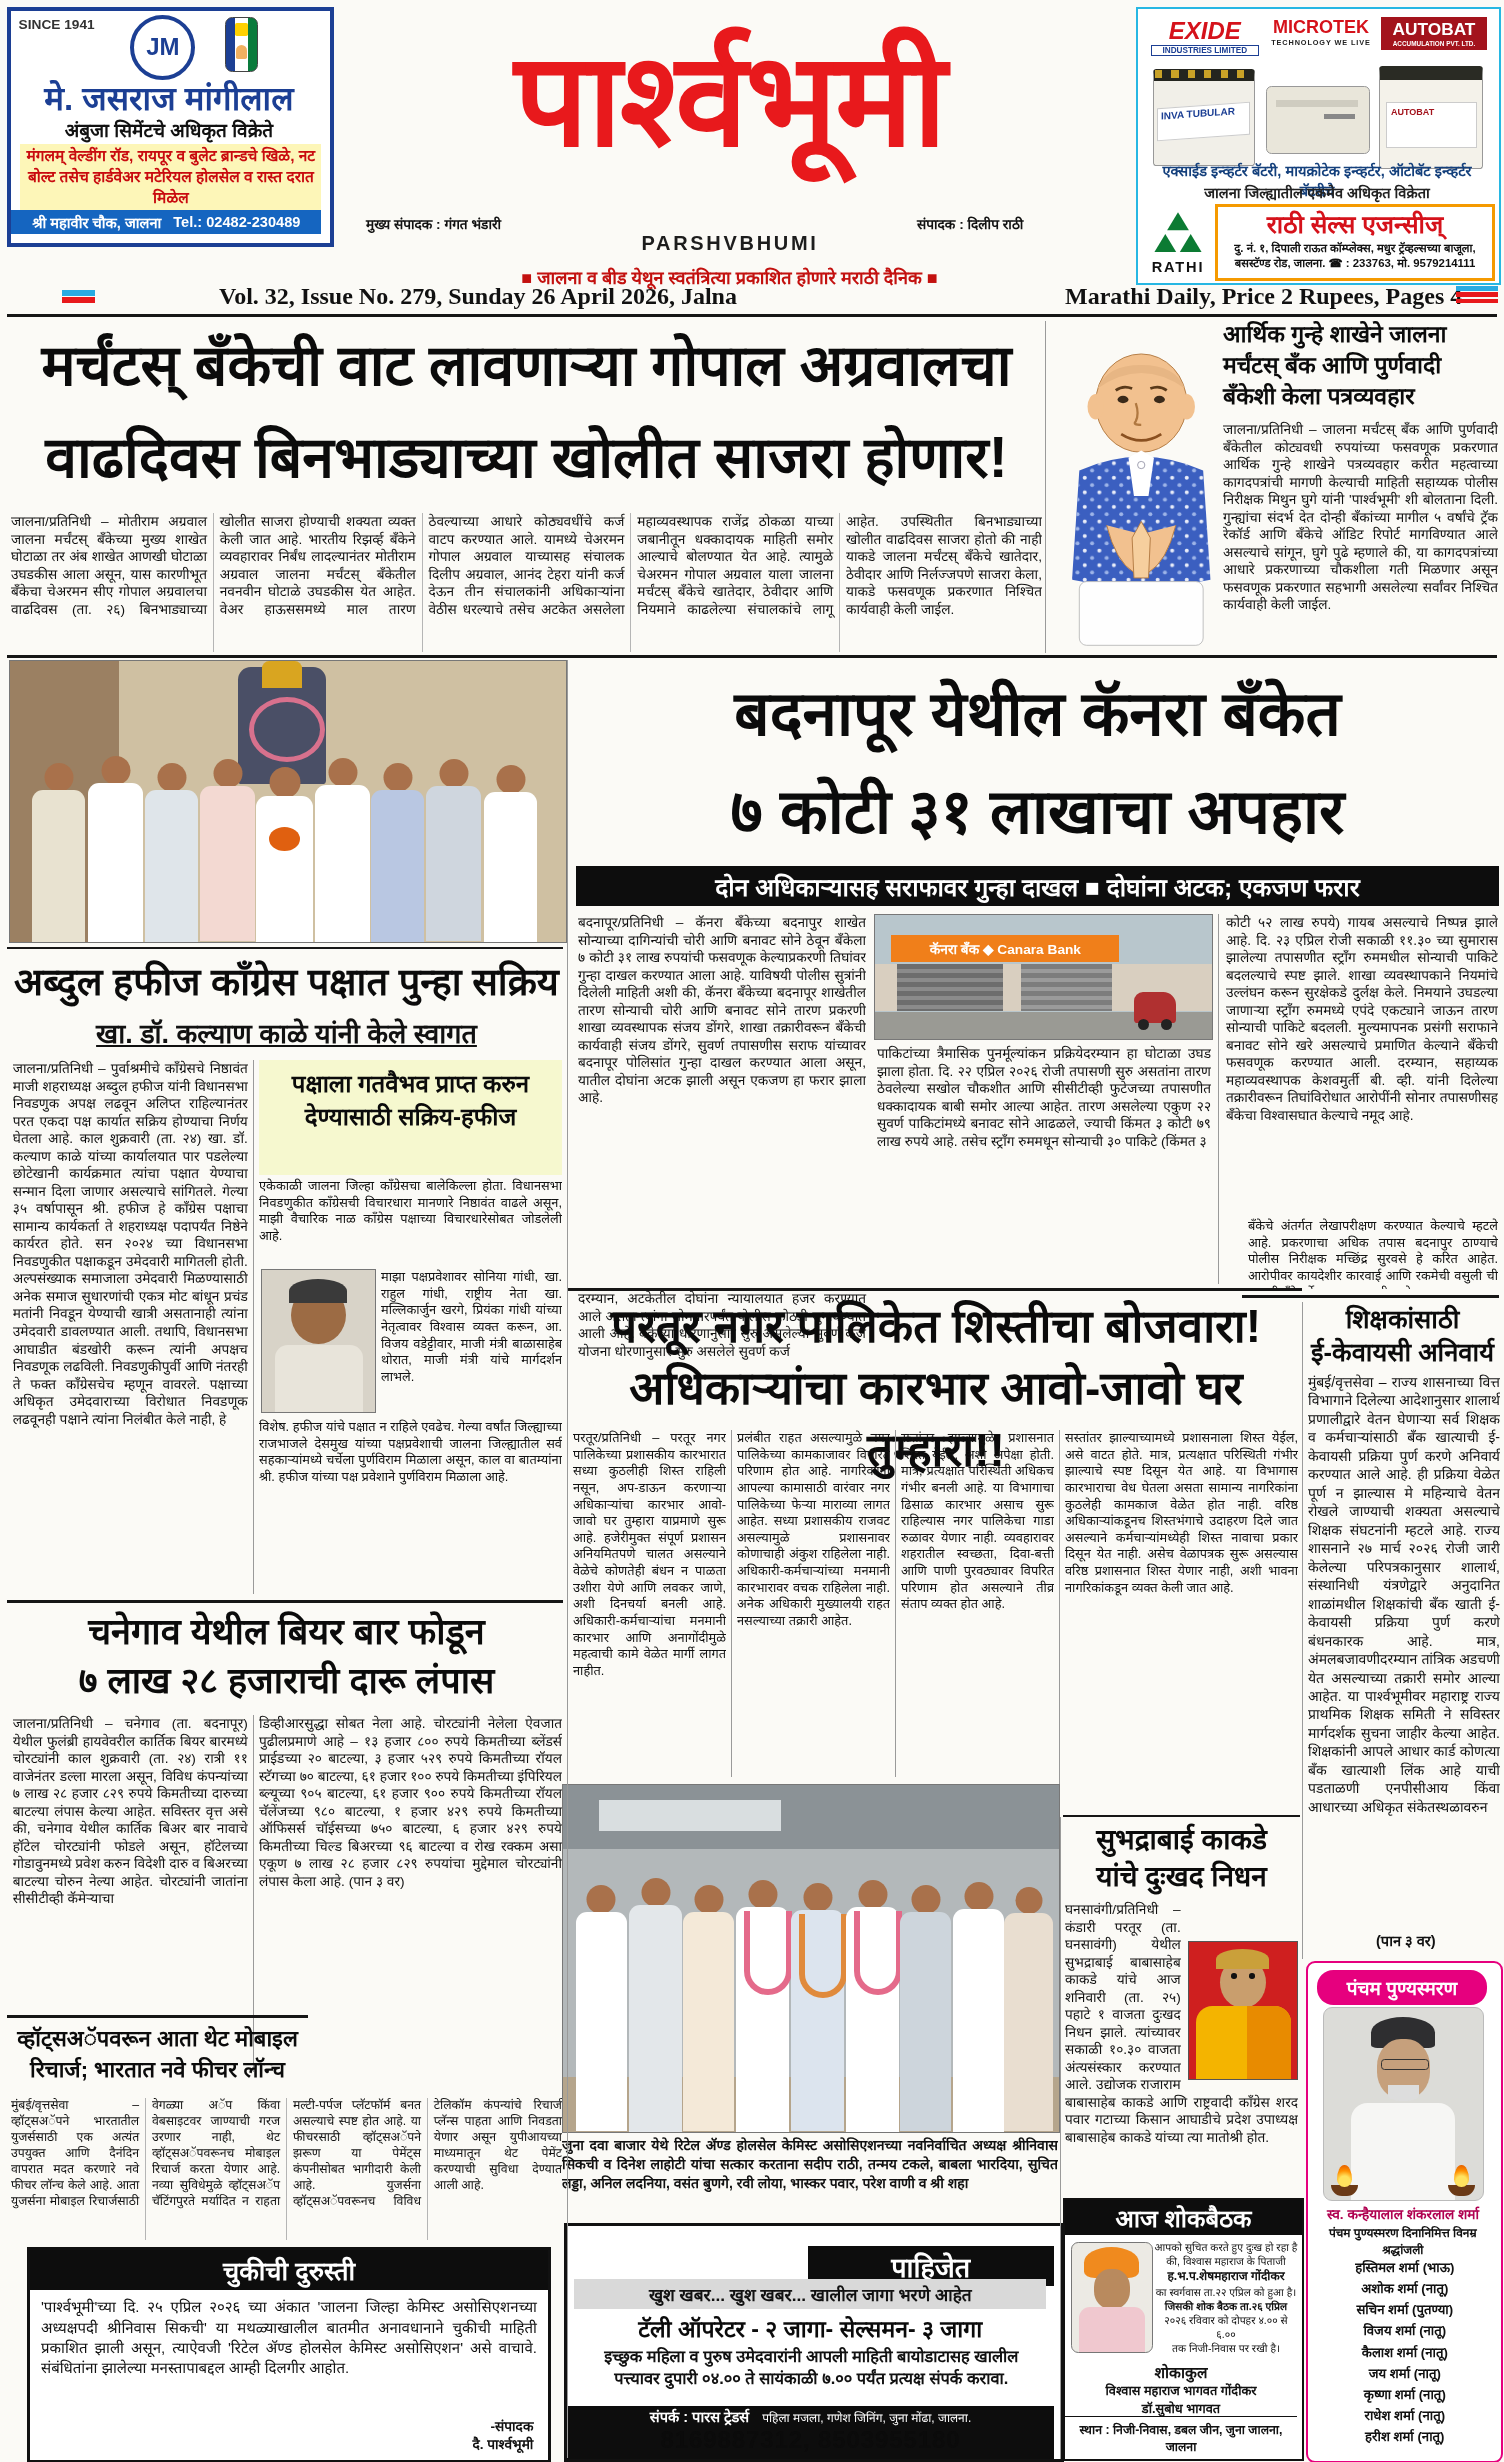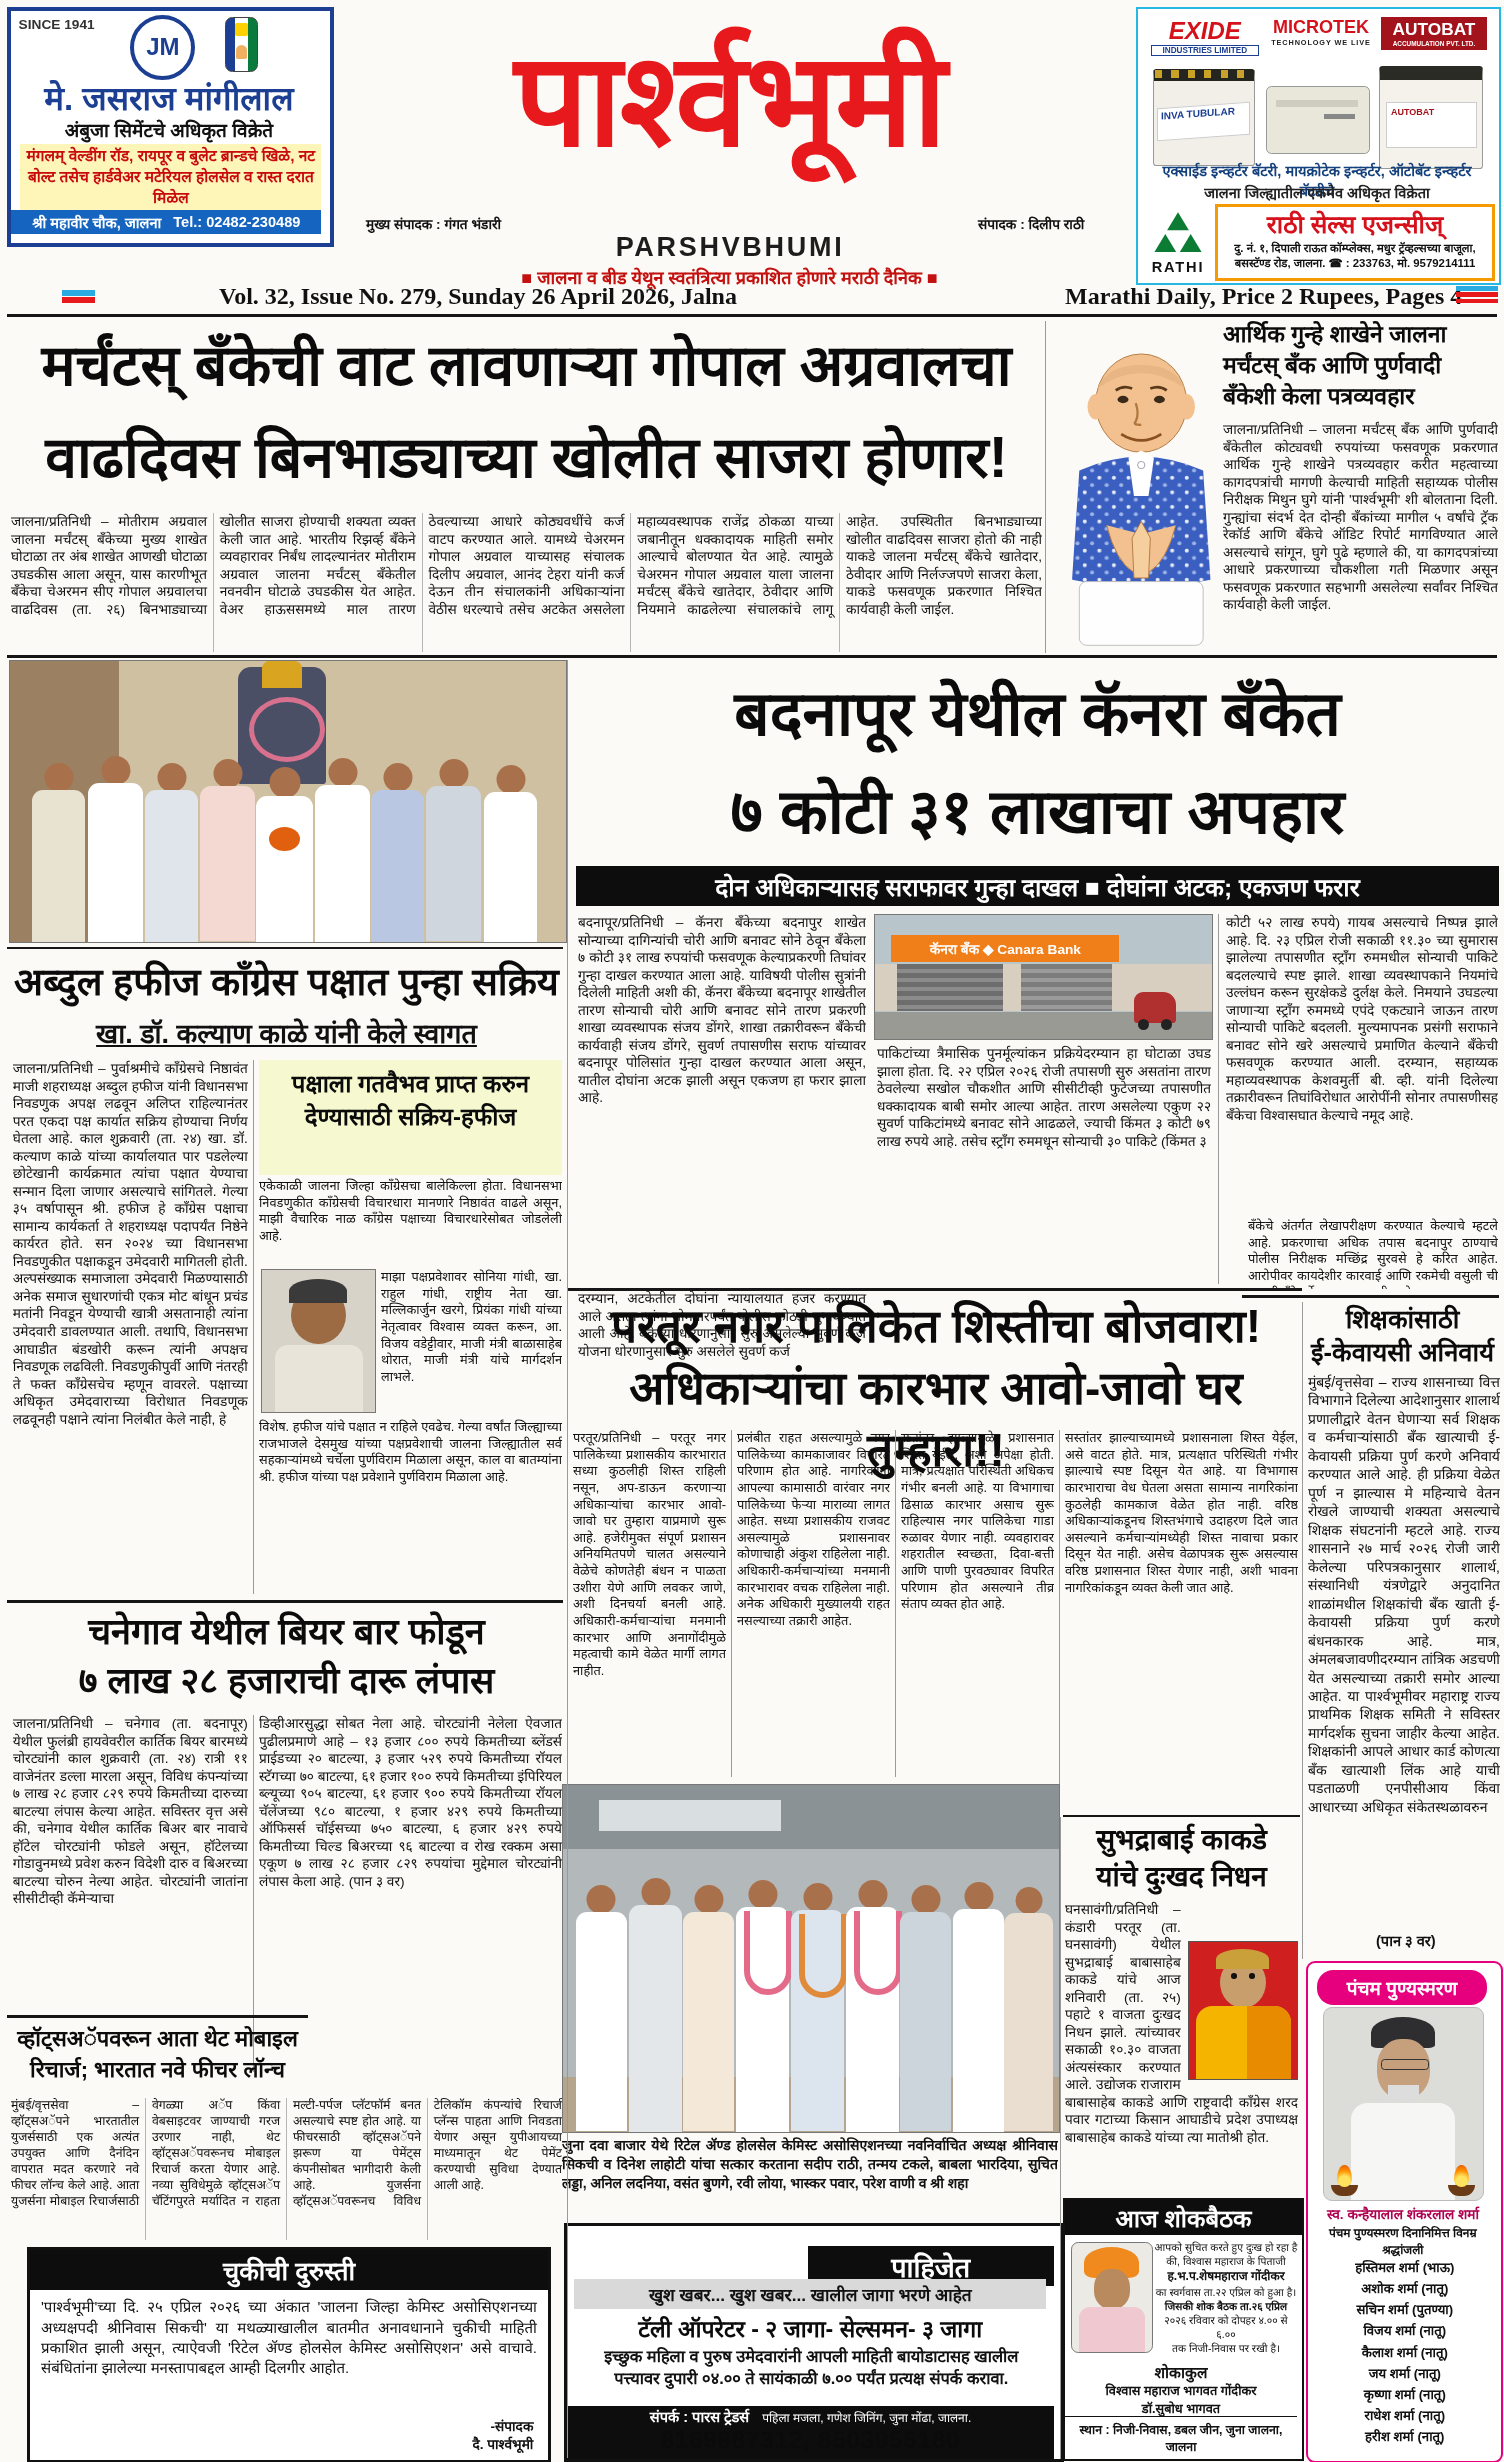--- a/index.html
+++ b/index.html
@@ -43,22 +43,22 @@
     <div class="abs b ctr j" style="left:9px;top:133px;width:294px;height:62px;background:#fdf6b8;color:#c90b0f;font-size:15.5px;line-height:1.35;padding:1.8px 3.6px;text-align:center;">मंगलम् वेल्डींग रॉड, रायपूर व बुलेट ब्रान्डचे खिळे, नट बोल्ट तसेच हार्डवेअर मटेरियल होलसेल व रास्त दरात मिळेल</div>
     <div class="abs" style="left:0;top:199px;width:310px;height:24px;background:#1565c0;display:flex;align-items:center;justify-content:center;gap:12px;">
       <span class="b" style="color:#fff;font-size:14.6px;">श्री महावीर चौक, जालना</span>
       <span class="b" style="color:#fff;font-size:14.6px;">Tel.: 02482-230489</span>
     </div>
   </div>
 
   <div class="abs" style="left:330px;top:5.5px;width:799px;height:274px;">
     <div class="abs x ctr" style="left:0;top:7.3px;width:799px;font-size:130px;line-height:1.35;color:#e8191c;letter-spacing:-1.8px;">पार्श्वभूमी</div>
     <div class="abs b" style="left:36px;top:208px;font-size:13.7px;">मुख्य संपादक : गंगत भंडारी</div>
-    <div class="abs b ctr" style="left:263px;top:226px;width:274px;font-size:27px;letter-spacing:2.7px;color:#1d1d1d;">PARSHVBHUMI</div>
-    <div class="abs b" style="left:648px;top:208px;font-size:13.7px;">संपादक : दिलीप राठी</div>
+    <div class="abs b ctr" style="left:263px;top:226px;width:274px;font-size:20px;letter-spacing:2.7px;color:#1d1d1d;">PARSHVBHUMI</div>
+    <div class="abs b" style="left:587px;top:208px;font-size:13.7px;">संपादक : दिलीप राठी</div>
     <div class="abs b ctr" style="left:0;top:259px;width:799px;font-size:18px;color:#c3110f;">■ जालना व बीड येथून स्वतंत्रित्या प्रकाशित होणारे मराठी दैनिक ■</div>
   </div>
 
   <div class="abs" style="left:1136px;top:7.3px;width:361px;height:274px;border:2.7px solid #27b7e3;background:#fff;">
     <div class="abs b" style="left:12.8px;top:7.3px;width:108px;text-align:center;">
       <span style="color:#d5121b;font-size:24px;font-style:italic;font-weight:900;">EXIDE</span>
       <div style="font-size:8.2px;color:#1c3f94;border:0.9px solid #1c3f94;margin-top:0.9px;">INDUSTRIES LIMITED</div>
     </div>
     <div class="abs b" style="left:130px;top:7.3px;width:106px;text-align:center;">
       <span style="color:#d5121b;font-size:18px;font-weight:900;">MICROTEK</span>

